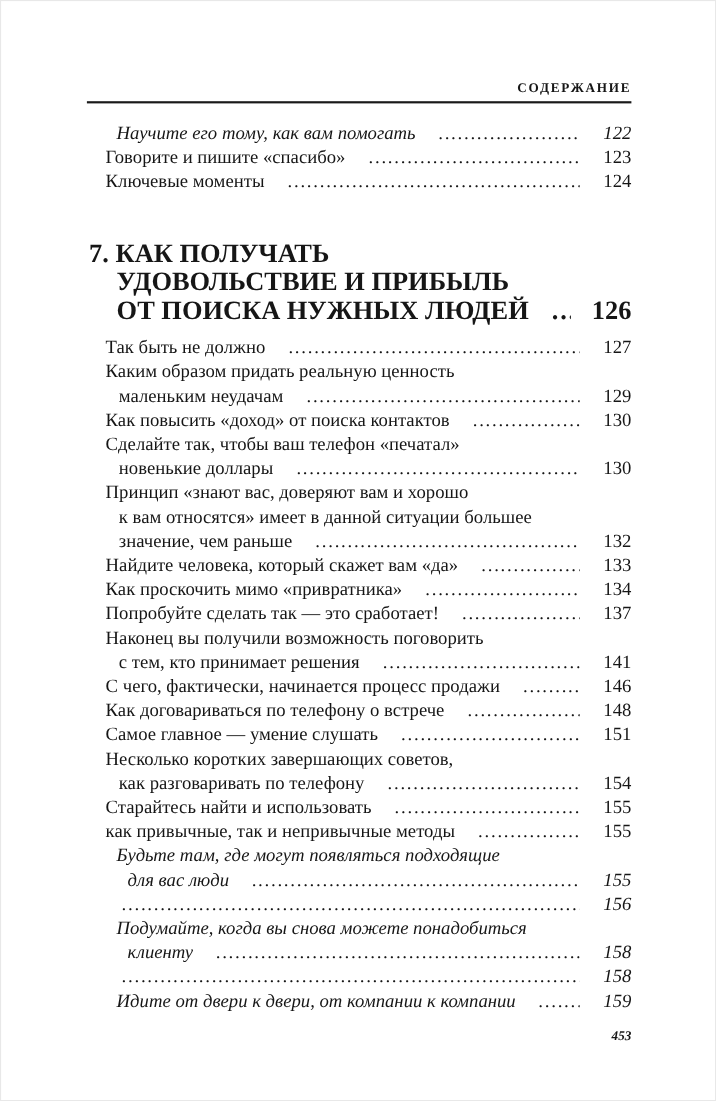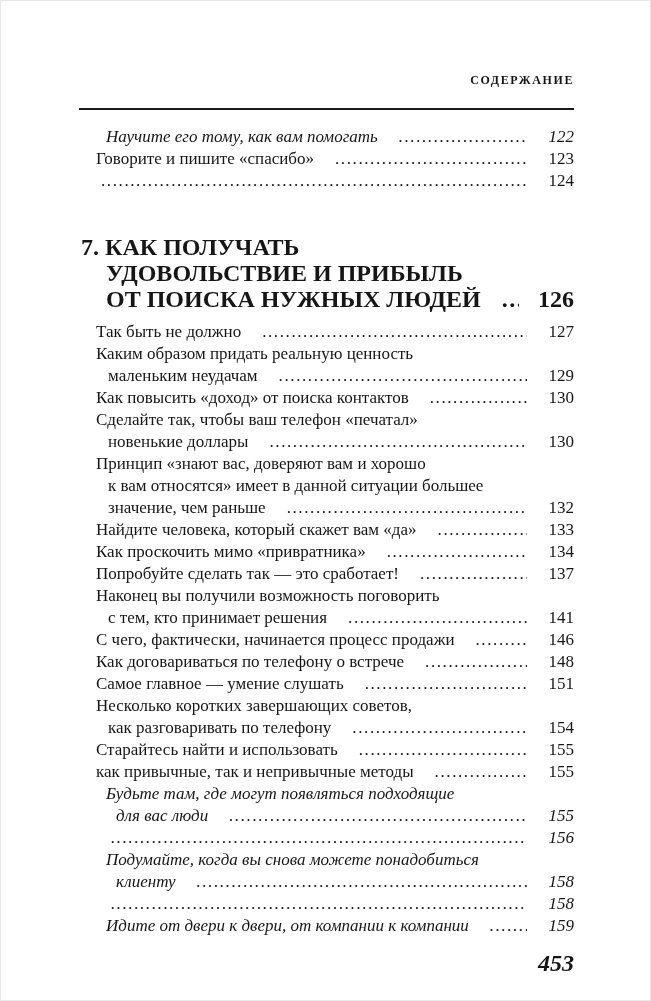--- a/index.html
+++ b/index.html
@@ -17,21 +17,21 @@
     font-family: "Liberation Serif", "DejaVu Serif", serif;
     padding: 72px 76px 0 78px;
     overflow: hidden;
     border: 1px solid #e8e8e8;
   }
   .running-head {
     text-align: right;
     font-weight: bold;
     font-size: 12px;
     letter-spacing: 1.6px;
-    padding-bottom: 20px;
+    padding-bottom: 4px;
   }
   .header-rule {
     border-top: 2px solid #1a1a1a;
     height: 0;
   }
   .toc {
     margin-top: 16px;
     font-size: 17px;
     line-height: 22px;
   }
@@ -73,21 +73,21 @@
     flex: 0 0 auto;
     white-space: nowrap;
     text-align: right;
     min-width: 28px;
   }
   .folio {
     margin-top: 13px;
     text-align: right;
     font-weight: bold;
     font-style: italic;
-    font-size: 24px;
+    font-size: 12px;
   }
 </style>
 </head>
 <body>
 
 <div class="page">
   <div>
     <div class="running-head">СОДЕРЖАНИЕ</div>
     <div class="header-rule"></div>
   </div>
@@ -102,20 +102,21 @@
       </div>
       <div class="entry normal">
         <div class="line last">
           <span class="txt">Говорите и пишите «спасибо»</span>
           <span class="dots"></span>
           <span class="pg">123</span>
         </div>
       </div>
       <div class="entry normal">
         <div class="line last">
+          <span class="txt">Ключевые моменты</span>
           <span class="dots"></span>
           <span class="pg">124</span>
         </div>
       </div>
       <div class="entry chapter">
         <div class="line">7. КАК ПОЛУЧАТЬ</div>
         <div class="line cont">УДОВОЛЬСТВИЕ И ПРИБЫЛЬ</div>
         <div class="line cont last">
           <span class="txt">ОТ ПОИСКА НУЖНЫХ ЛЮДЕЙ</span>
           <span class="dots"></span>

